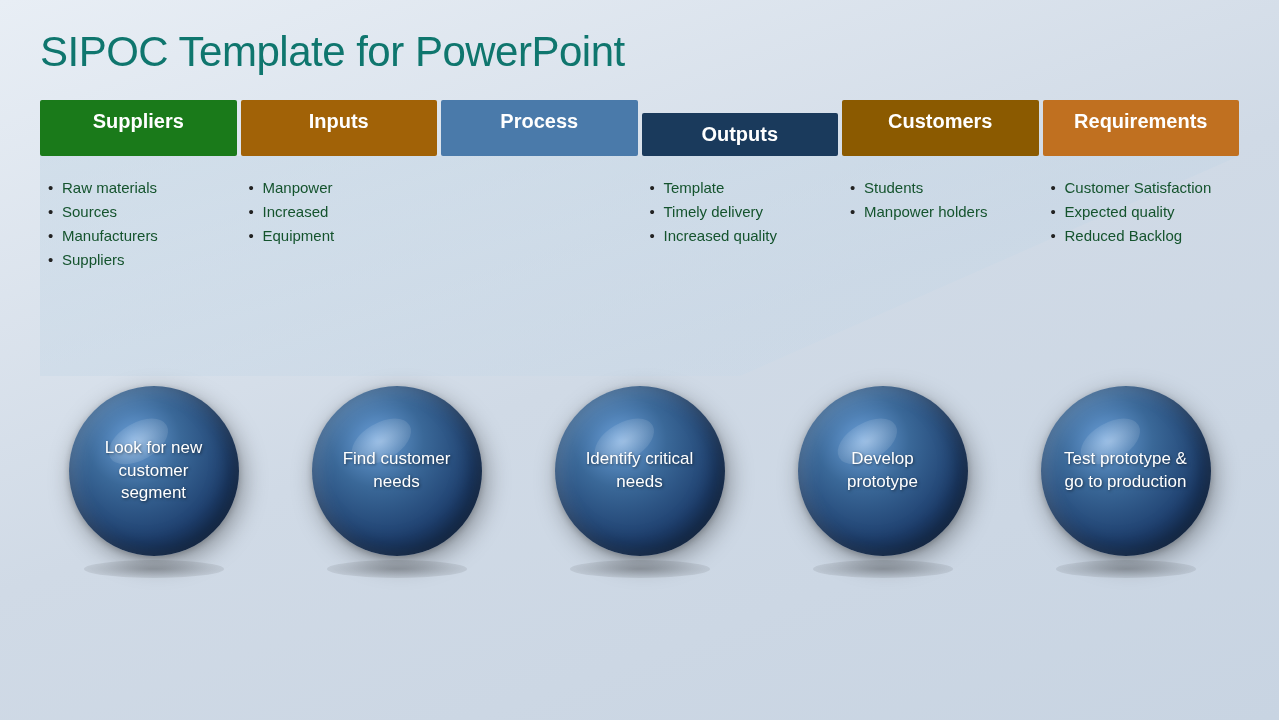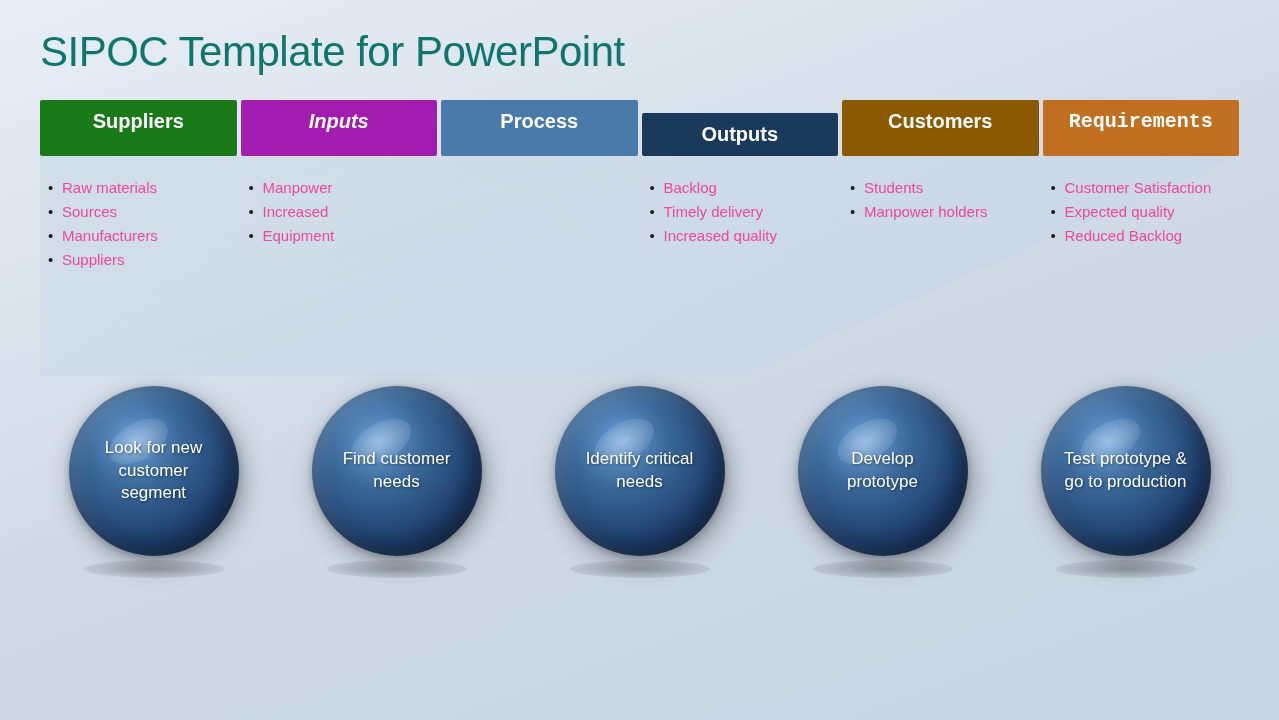--- a/index.html
+++ b/index.html
@@ -37,25 +37,25 @@
       flex: 1;
       padding: 10px 8px;
       text-align: center;
       font-size: 20px;
       font-weight: 600;
       color: white;
       border-radius: 2px;
     }
 
     .header-suppliers { background-color: #1a7a1a; }
-    .header-inputs { background-color: #a21caf; font-style: italic; }
+    .header-inputs { background-color: #a16207; }
     .header-process { background-color: #4a7aaa; }
     .header-outputs { background-color: #1a3a5c; margin-top: 13px; }
     .header-customers { background-color: #8b5a00; }
-    .header-requirements { background-color: #c07020; font-family: Liberation Mono, monospace; }
+    .header-requirements { background-color: #c07020; }
 
     
     .content-area {
       position: relative;
       margin-top: 0;
     }
 
     
     .sipoc-content {
       display: flex;
@@ -71,21 +71,21 @@
       padding: 4px 8px;
     }
 
     .content-col ul {
       list-style: none;
       padding: 0;
     }
 
     .content-col ul li {
       font-size: 15px;
-      color: #ec4899;
+      color: #14532d;
       line-height: 1.6;
       padding-left: 14px;
       position: relative;
     }
 
     .content-col ul li::before {
       content: '•';
       position: absolute;
       left: 0;
       color: #222;
@@ -226,21 +226,21 @@
           <li>Manpower</li>
           <li>Increased</li>
           <li>Equipment</li>
         </ul>
       </div>
 
       <div class="content-col process-col"></div>
 
       <div class="content-col">
         <ul>
-          <li>Backlog</li>
+          <li>Template</li>
           <li>Timely delivery</li>
           <li>Increased quality</li>
         </ul>
       </div>
 
       <div class="content-col">
         <ul>
           <li>Students</li>
           <li>Manpower holders</li>
         </ul>

